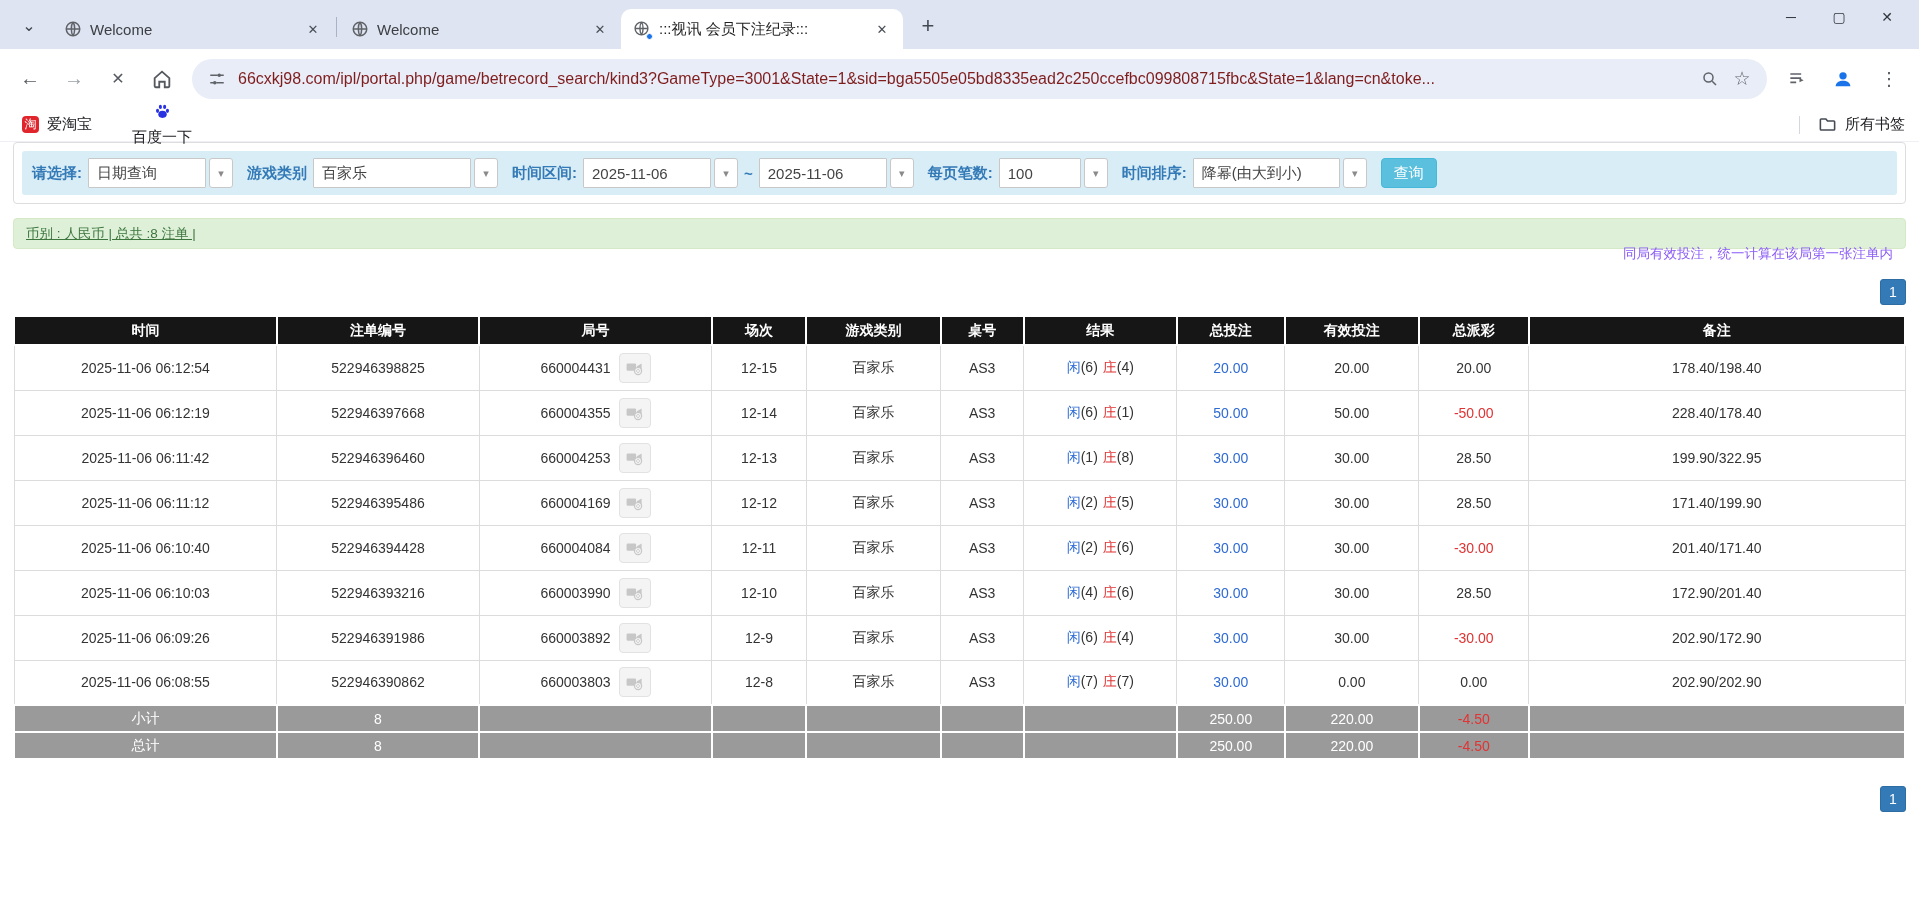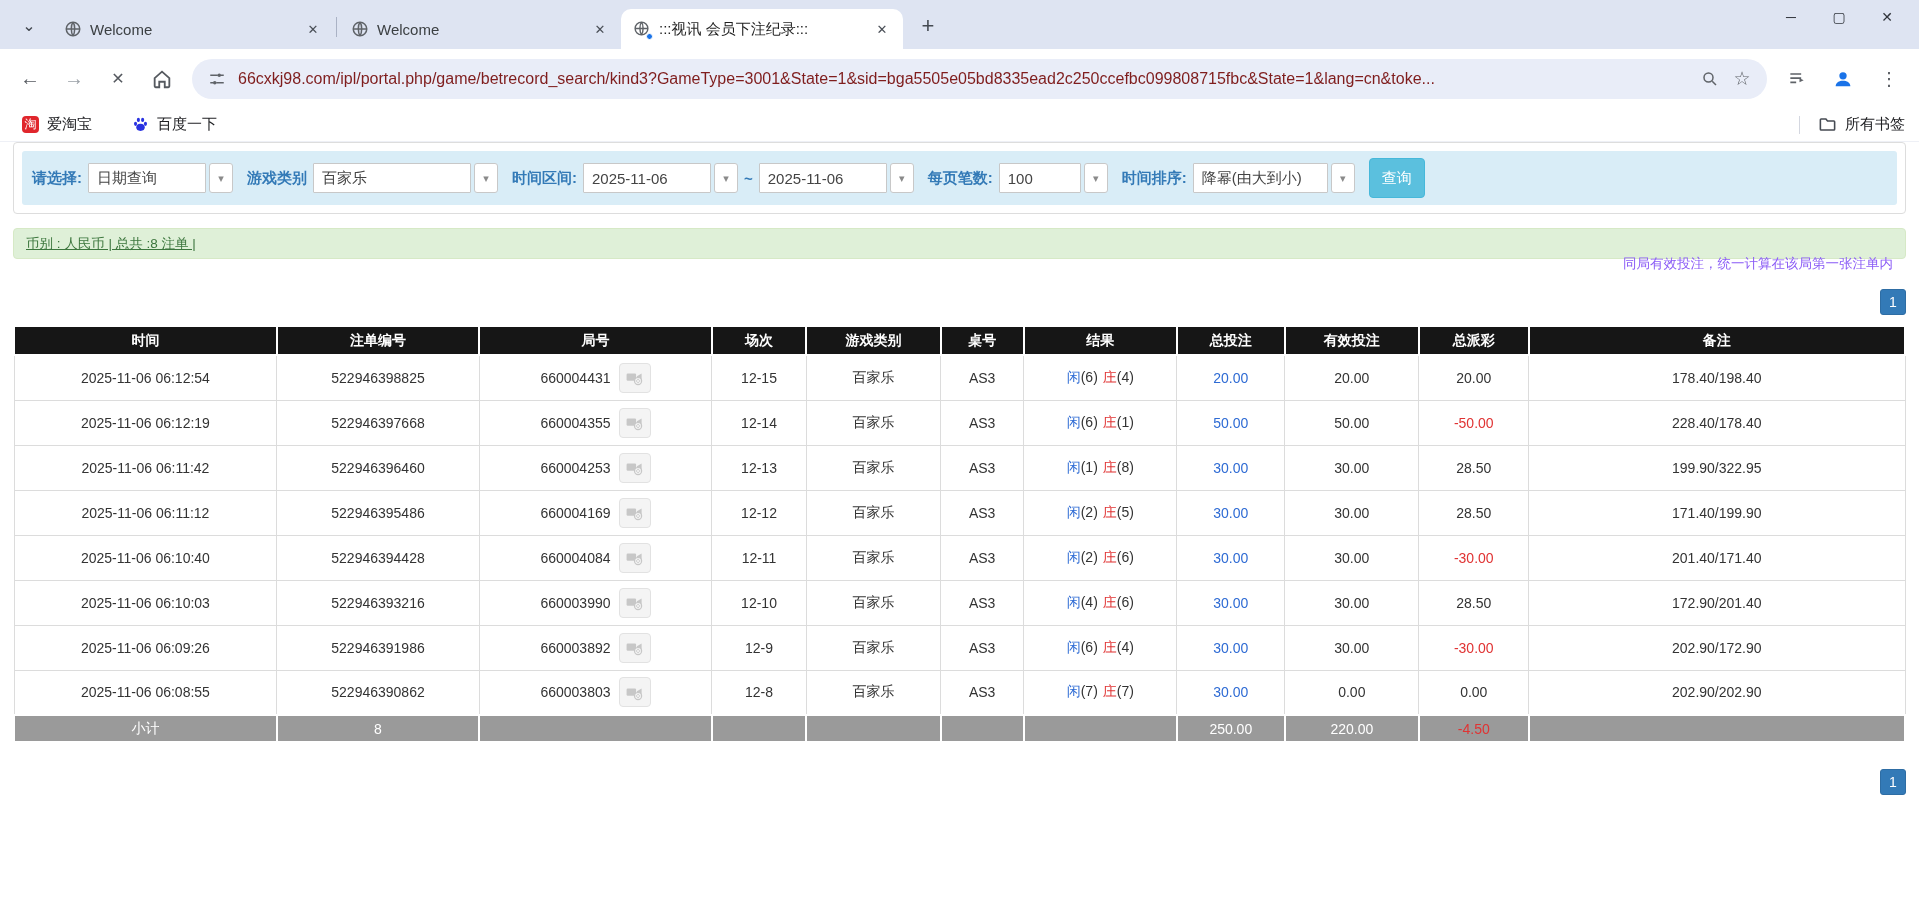--- a/index.html
+++ b/index.html
@@ -34,42 +34,42 @@
     align-items:center; padding:0 14px; gap:10px; margin:0 6px; }
   .omnibox .url { flex:1; font-size:16px; color:#7f1d1d; white-space:nowrap; overflow:hidden; }
   .omni-icon { width:22px; height:22px; display:flex; align-items:center; justify-content:center;
     color:#5f6368; font-size:17px; }
   .right-icons { display:flex; align-items:center; gap:6px; }
   .right-icons .nav-btn { font-size:18px; }
 
   .bookmarks { height:34px; background:#fff; display:flex; align-items:center; padding:0 14px;
     font-size:15px; color:#202124; border-bottom:1px solid #eef0f6; }
   .bm-item { display:flex; align-items:center; gap:8px; padding:4px 8px; border-radius:6px; }
-  .bm-item + .bm-item { margin-left:24px; }
+  .bm-item + .bm-item { margin-left:24px;flex-direction:column; }
   .tb-ico { width:17px; height:17px; background:#e0262c; color:#fff; border-radius:4px;
     font-size:12px; display:flex; align-items:center; justify-content:center; }
   .bm-right { margin-left:auto; display:flex; align-items:center; gap:8px; }
   .bm-sep { width:1px; height:18px; background:#d4d7e0; margin-right:10px; }
 
   
   .content { padding:0 13px; }
   .page-title { font-size:21px; color:#3b3b3b; font-weight:400; margin:26px 0 18px 0; }
 
   .filter-panel { border:1px solid #ddd; border-radius:4px; padding:8px; background:#fff; }
   .filter-bar { background:#d9edf7; border-radius:3px; padding:7px 10px; display:flex;
     align-items:center; gap:6px; font-size:15px; }
   .f-label { color:#337ab7; font-weight:bold; margin-left:8px; white-space:nowrap; }
   .combo { display:flex; align-items:center; gap:3px; }
   .combo .field { height:30px; background:#fff; border:1px solid #c8c8c8; border-radius:1px;
     padding:0 8px; display:flex; align-items:center; font-size:15px; color:#444; }
   .combo .arrow { width:24px; height:30px; background:#fff; border:1px solid #c8c8c8;
     border-radius:3px; display:flex; align-items:center; justify-content:center;
     color:#8a8a8a; font-size:11px; }
   .tilde { color:#337ab7; font-weight:bold; }
-  .search-btn { height:40px; padding:0 12px; margin-left:8px; background:#5bc0de;
+  .search-btn { height:30px; padding:0 12px; margin-left:8px; background:#5bc0de;
     border:1px solid #46b8da; border-radius:4px; color:#fff; font-size:15px; cursor:pointer; }
 
   .status-bar { margin-top:14px; background:#dff0d8; border:1px solid #d6e9c6; border-radius:4px;
     height:31px; display:flex; align-items:center; justify-content:space-between;
     padding:0 12px; font-size:13.5px; }
   .status-left { color:#3c763d;text-decoration:underline; }
   .status-right { color:#8b5cf6;margin-top:40px; }
 
   .pager-row { display:flex; justify-content:flex-end; margin:30px 0 12px 0; }
   .pager-row.bottom { margin:26px 0 0 0; }
@@ -246,21 +246,21 @@
       </span>
 
       <span class="f-label">每页笔数:</span>
       <span class="combo">
         <span class="field" style="width:82px;">100</span>
         <span class="arrow">▾</span>
       </span>
 
       <span class="f-label">时间排序:</span>
       <span class="combo">
-        <span class="field" style="width:135px;">降幂(由大到小)</span>
+        <span class="field" style="width:147px;">降幂(由大到小)</span>
         <span class="arrow">▾</span>
       </span>
 
       <button class="search-btn">查询</button>
     </div>
   </div>
 
   <div class="status-bar">
     <span class="status-left">币别 : 人民币 | 总共 :8 注单 |</span>
     <span class="status-right">同局有效投注，统一计算在该局第一张注单内</span>
@@ -555,19 +555,32 @@
         <td></td>
           <td></td>
           <td></td>
           <td></td>
           <td></td>
         <td>250.00</td>
         <td>220.00</td>
         <td class="neg">-4.50</td>
         <td></td>
       </tr>
+      <tr class="sum">
+        <td>总计</td>
+        <td>8</td>
+        <td></td>
+          <td></td>
+          <td></td>
+          <td></td>
+          <td></td>
+        <td>250.00</td>
+        <td>220.00</td>
+        <td class="neg">-4.50</td>
+        <td></td>
+      </tr>
     </tbody>
   </table>
 
   <div class="pager-row bottom">
     <div class="page-btn">1</div>
   </div>
 </div>
 
 </body></html>

